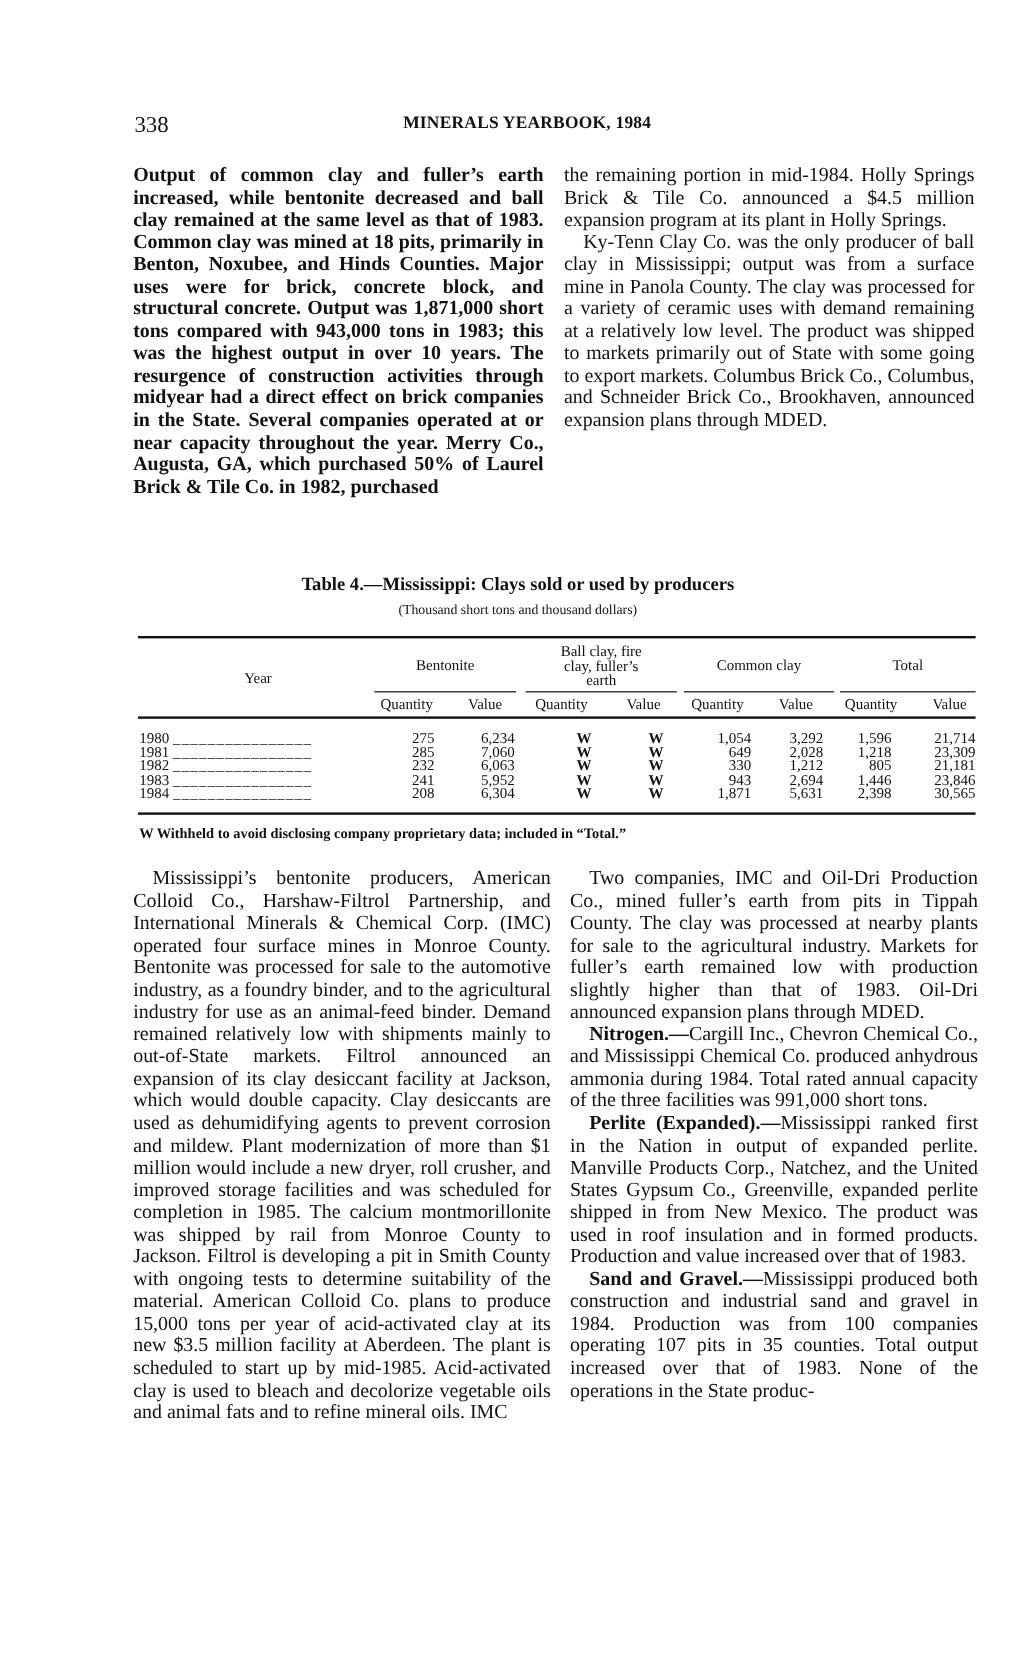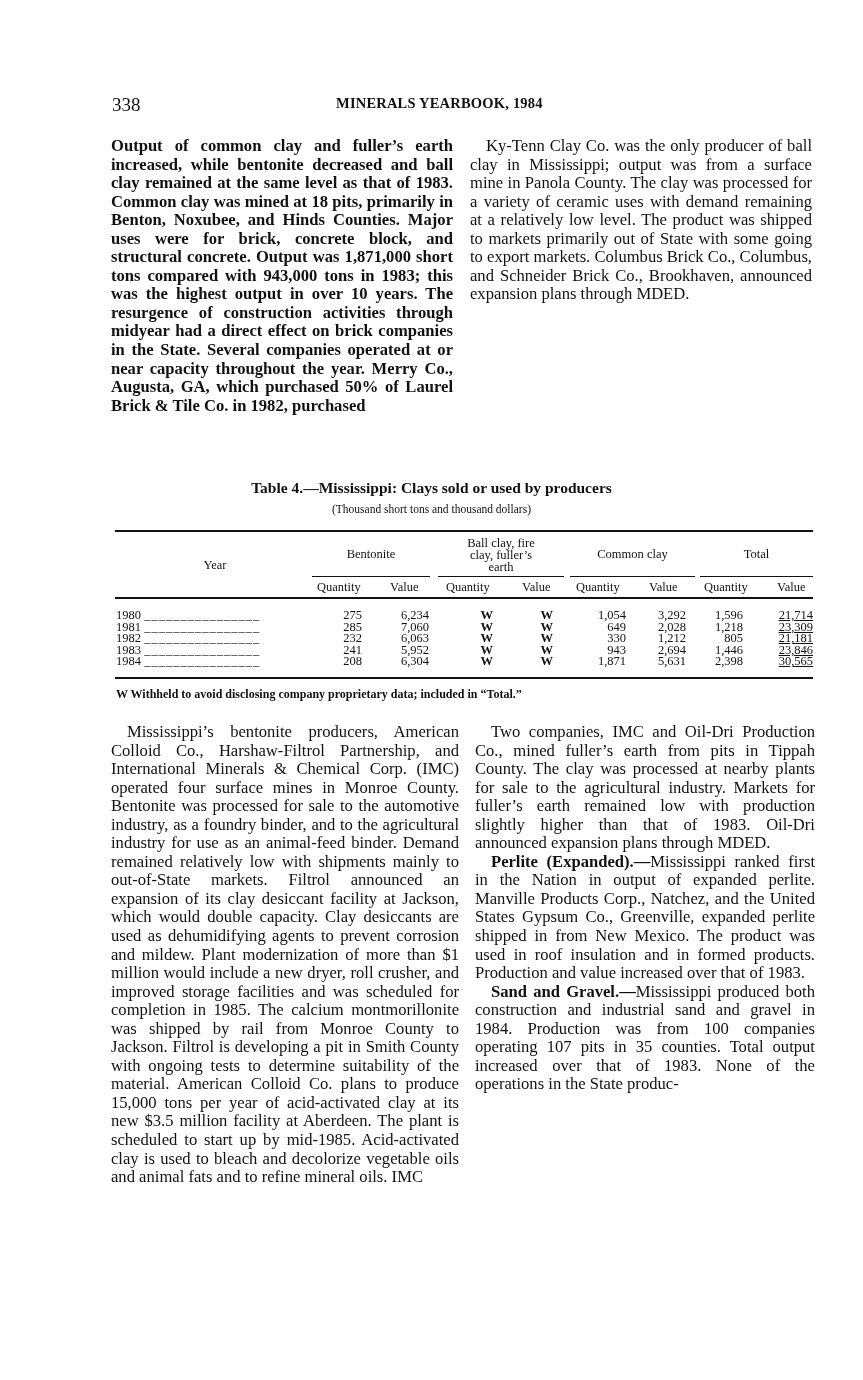--- a/index.html
+++ b/index.html
@@ -33,20 +33,21 @@
 <body>
 
 <div class="page-number">338</div>
 <div class="running-head">MINERALS YEARBOOK, 1984</div>
 
 <div class="col col-tl">
   <p>Output of common clay and fuller’s earth increased, while bentonite decreased and ball clay remained at the same level as that of 1983. Common clay was mined at 18 pits, primarily in Benton, Noxubee, and Hinds Counties. Major uses were for brick, concrete block, and structural concrete. Output was 1,871,000 short tons compared with 943,000 tons in 1983; this was the highest output in over 10 years. The resurgence of construction activities through midyear had a direct effect on brick companies in the State. Several companies operated at or near capacity throughout the year. Merry Co., Augusta, GA, which purchased 50% of Laurel Brick &amp; Tile Co. in 1982, purchased</p>
 </div>
 
 <div class="col col-tr">
+  <p>the remaining portion in mid-1984. Holly Springs Brick &amp; Tile Co. announced a $4.5 million expansion program at its plant in Holly Springs.</p>
   <p class="indent">Ky-Tenn Clay Co. was the only producer of ball clay in Mississippi; output was from a surface mine in Panola County. The clay was processed for a variety of ceramic uses with demand remaining at a relatively low level. The product was shipped to markets primarily out of State with some going to export markets. Columbus Brick Co., Columbus, and Schneider Brick Co., Brookhaven, announced expansion plans through MDED.</p>
 </div>
 
 <div class="table-title">Table 4.—Mississippi: Clays sold or used by producers</div>
 <div class="table-subtitle">(Thousand short tons and thousand dollars)</div>
 
 <div class="rule" style="left:115px; top:530px; width:698px; height:2px;"></div>
 
 <div class="hdr" style="left:180px; width:70px; top:559px;">Year</div>
 <div class="hdr" style="left:312px; width:118px; top:548px;">Bentonite</div>
@@ -124,32 +125,33 @@
     <div>2,694</div>
     <div>5,631</div>
 </div>
 <div class="cell" style="left:700px; width:43px; top:610px;">
   <div>1,596</div>
     <div>1,218</div>
     <div>805</div>
     <div>1,446</div>
     <div>2,398</div>
 </div>
-<div class="cell" style="left:760px; width:53px; top:610px;text-decoration:underline;">
+<div class="cell" style="left:760px; width:53px; top:610px;">
   <div>21,714</div>
     <div>23,309</div>
     <div>21,181</div>
     <div>23,846</div>
     <div>30,565</div>
 </div>
 
 <div class="rule" style="left:115px; top:677px; width:698px; height:2px;"></div>
 <div class="footnote">W Withheld to avoid disclosing company proprietary data; included in “Total.”</div>
 
 <div class="col col-bl">
   <p class="indent">Mississippi’s bentonite producers, American Colloid Co., Harshaw-Filtrol Partnership, and International Minerals &amp; Chemical Corp. (IMC) operated four surface mines in Monroe County. Bentonite was processed for sale to the automotive industry, as a foundry binder, and to the agricultural industry for use as an animal-feed binder. Demand remained relatively low with shipments mainly to out-of-State markets. Filtrol announced an expansion of its clay desiccant facility at Jackson, which would double capacity. Clay desiccants are used as dehumidifying agents to prevent corrosion and mildew. Plant modernization of more than $1 million would include a new dryer, roll crusher, and improved storage facilities and was scheduled for completion in 1985. The calcium montmorillonite was shipped by rail from Monroe County to Jackson. Filtrol is developing a pit in Smith County with ongoing tests to determine suitability of the material. American Colloid Co. plans to produce 15,000 tons per year of acid-activated clay at its new $3.5 million facility at Aberdeen. The plant is scheduled to start up by mid-1985. Acid-activated clay is used to bleach and decolorize vegetable oils and animal fats and to refine mineral oils. IMC</p>
 </div>
 
 <div class="col col-br">
   <p class="indent">Two companies, IMC and Oil-Dri Production Co., mined fuller’s earth from pits in Tippah County. The clay was processed at nearby plants for sale to the agricultural industry. Markets for fuller’s earth remained low with production slightly higher than that of 1983. Oil-Dri announced expansion plans through MDED.</p>
+  <p class="indent"><span class="runin">Nitrogen.—</span><span>Cargill Inc., Chevron Chemical Co., and Mississippi Chemical Co. produced anhydrous ammonia during 1984. Total rated annual capacity of the three facilities was 991,000 short tons.</span></p>
   <p class="indent"><span class="runin">Perlite (Expanded).—</span><span>Mississippi ranked first in the Nation in output of expanded perlite. Manville Products Corp., Natchez, and the United States Gypsum Co., Greenville, expanded perlite shipped in from New Mexico. The product was used in roof insulation and in formed products. Production and value increased over that of 1983.</span></p>
   <p class="indent"><span class="runin">Sand and Gravel.—</span><span>Mississippi produced both construction and industrial sand and gravel in 1984. Production was from 100 companies operating 107 pits in 35 counties. Total output increased over that of 1983. None of the operations in the State produc-</span></p>
 </div>
 
 </body></html>

